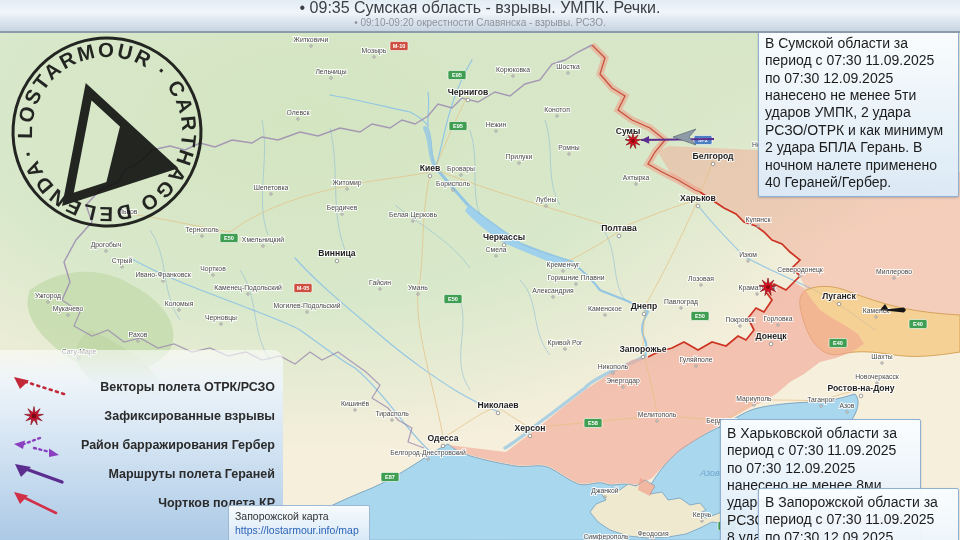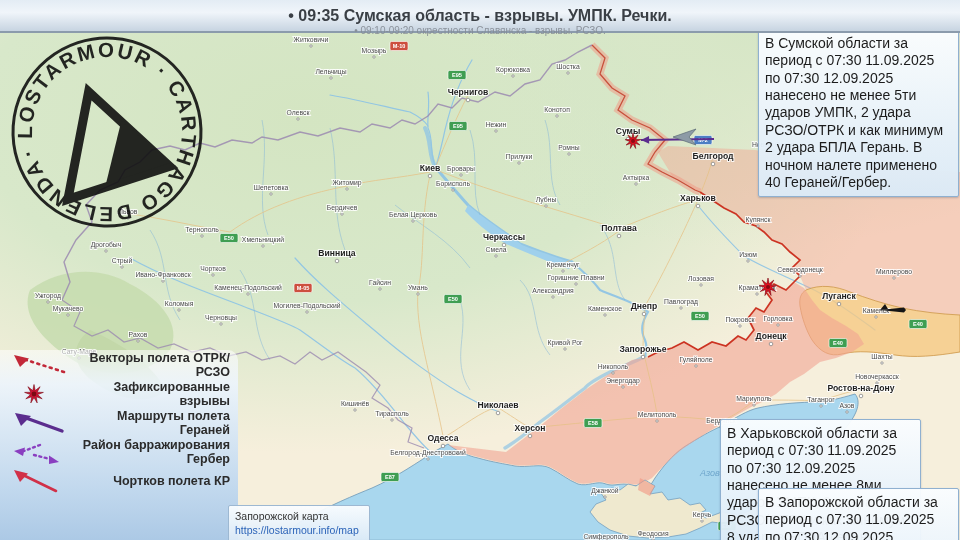--- a/index.html
+++ b/index.html
@@ -3,34 +3,34 @@
 <meta charset="utf-8">
 <style>
   html,body{margin:0;padding:0;background:#222;}
   #stage{position:relative;width:960px;height:540px;overflow:hidden;
     font-family:"Liberation Sans",sans-serif;background:#f5efdc;}
   svg{display:block}
   
   #ticker{position:absolute;left:0;top:0;width:960px;height:31px;z-index:40;
     background:linear-gradient(180deg,#e3ecf4 0%,#f0f5fa 40%,#c7d4e1 100%);
     border-bottom:2px solid #8b9bac;text-align:center;}
-  #ticker .l1{font-size:16px;font-weight:700;color:#3a3f45;line-height:16px;margin-top:8px;}
+  #ticker .l1{font-size:16px;font-weight:400;color:#3a3f45;line-height:16px;margin-top:0px;}
   #ticker .l2{font-size:10px;font-weight:400;color:#858b94;line-height:14px;opacity:.9;}
   
   .infobox{position:absolute;width:187px;z-index:30;padding:5px 6px;
     border:1px solid #8fb0d0;border-radius:2px;color:#1c1c1c;
     background:linear-gradient(180deg,rgba(250,253,255,.96),rgba(219,234,247,.96));
     font-size:14px;line-height:1.24;box-shadow:0 1px 2px rgba(40,60,90,.25);}
   #infobox-sumy{left:758px;top:29px;}
   #infobox-kharkiv{left:720px;top:419px;}
   #infobox-zaporizhzhia{left:758px;top:488px;}
   
-  #legend{position:absolute;left:0;top:350px;width:238px;height:190px;z-index:30;
+  #legend{position:absolute;left:0;top:350px;width:283px;height:190px;z-index:30;
     background:linear-gradient(180deg,rgba(255,255,255,.55) 0%,rgba(236,244,252,.92) 18%,rgba(189,214,238,.95) 75%,rgba(168,199,230,.95) 100%);
-    border-top-right-radius:10px;padding-top:0;box-sizing:border-box;}
+    border-top-right-radius:10px;padding-top:22px;box-sizing:border-box;}
   .legend-row{display:flex;align-items:center;height:29px;padding:0 8px 0 6px;}
   .legend-ico{width:64px;height:28px;flex:0 0 64px;}
   .legend-label{flex:1;text-align:right;font-size:12.5px;font-weight:700;color:#2b2b2b;}
   
   #attribution{position:absolute;left:228px;top:505px;width:128px;z-index:30;padding:4px 6px;
     border:1px solid #9db8d2;border-radius:2px;
     background:linear-gradient(180deg,rgba(250,253,255,.95),rgba(219,234,247,.95));
     font-size:10.5px;line-height:1.3;color:#333;}
   #attribution .url{color:#2b63b8;}
   
@@ -404,36 +404,36 @@
     </div>
     <div class="legend-row">
       <svg class="legend-ico" viewBox="0 0 64 28">
         <polygon id="legend-star" fill="#cc1133" stroke="#7a0a14" stroke-width=".6" points="28.0,4.5 29.2,10.6 34.1,6.7 31.1,12.2 37.4,12.4 31.5,14.6 36.2,18.8 30.3,16.8 31.2,22.9 28.0,17.6 24.8,22.9 25.7,16.8 19.8,18.8 24.5,14.6 18.6,12.4 24.9,12.2 21.9,6.7 26.8,10.6 "></polygon>
         <circle cx="28" cy="14" r="2.4" fill="#7a0a14"></circle>
       </svg>
       <div class="legend-label">Зафиксированные взрывы</div>
     </div>
     <div class="legend-row">
       <svg class="legend-ico" viewBox="0 0 64 28">
-        <line x1="56" y1="22" x2="20" y2="9" stroke="#5b2d8e" stroke-width="3.4" stroke-linecap="round"></line>
-        <polygon points="9,4 25,7 15,17" fill="#5b2d8e"></polygon>
-      </svg>
-      <div class="legend-label">Маршруты полета Гераней</div>
-    </div>
-    <div class="legend-row">
-      <svg class="legend-ico" viewBox="0 0 64 28">
         <line x1="34" y1="7" x2="18" y2="13" stroke="#8a3fc0" stroke-width="2.4" stroke-dasharray="2 3.5" stroke-linecap="round"></line>
         <polygon points="8,13 19,9.5 17,18" fill="#8a3fc0"></polygon>
         <line x1="28" y1="17" x2="44" y2="21" stroke="#8a3fc0" stroke-width="2.4" stroke-dasharray="2 3.5" stroke-linecap="round"></line>
         <polygon points="53,24 43,17.5 43,26" fill="#8a3fc0"></polygon>
       </svg>
       <div class="legend-label">Район барражирования Гербер</div>
     </div>
     <div class="legend-row">
       <svg class="legend-ico" viewBox="0 0 64 28">
+        <line x1="56" y1="22" x2="20" y2="9" stroke="#5b2d8e" stroke-width="3.4" stroke-linecap="round"></line>
+        <polygon points="9,4 25,7 15,17" fill="#5b2d8e"></polygon>
+      </svg>
+      <div class="legend-label">Маршруты полета Гераней</div>
+    </div>
+    <div class="legend-row">
+      <svg class="legend-ico" viewBox="0 0 64 28">
         <line x1="50" y1="24" x2="17" y2="8" stroke="#d13048" stroke-width="2.6" stroke-linecap="round"></line>
         <polygon points="8,3 22,6.5 14,15" fill="#d13048"></polygon>
       </svg>
       <div class="legend-label">Чортков полета КР</div>
     </div>
   </div>
 
   <div id="attribution">
     <div>Запорожской карта</div>
     <div class="url">https://lostarmour.info/map</div>

